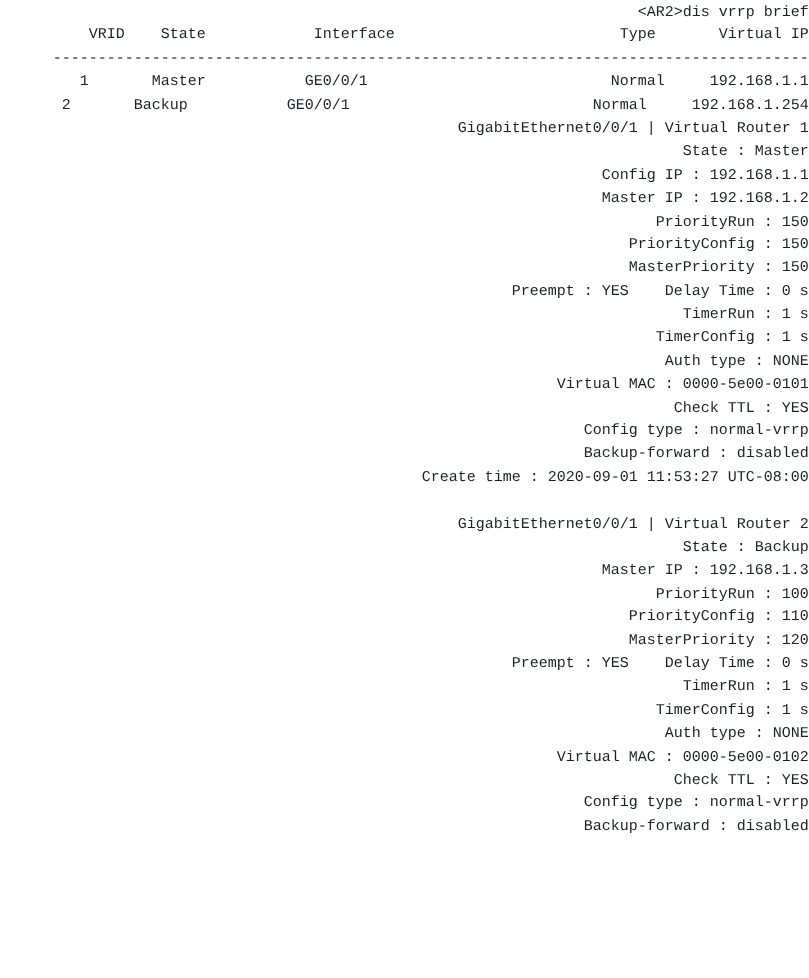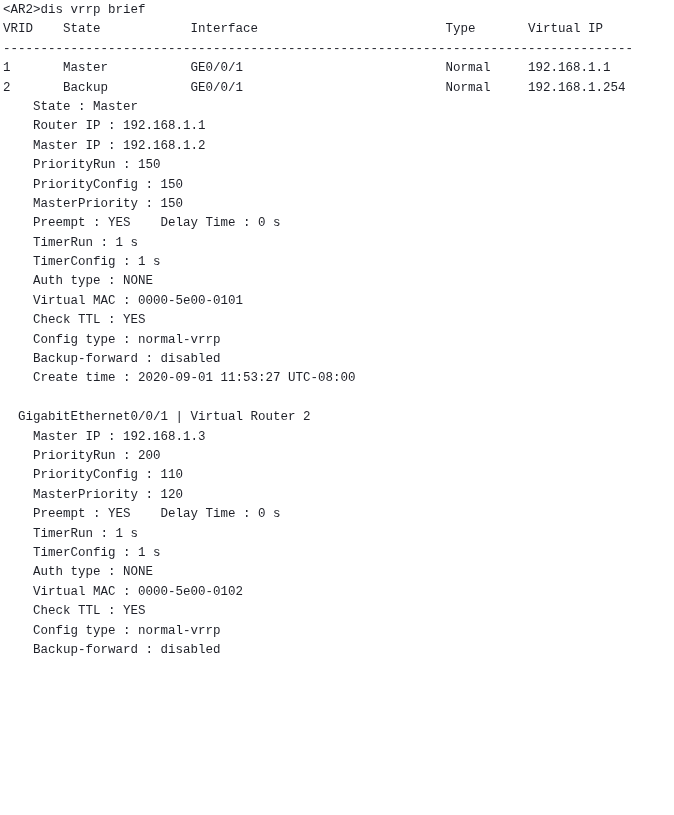--- a/index.html
+++ b/index.html
@@ -20,50 +20,53 @@
     font-family: "Liberation Mono", "DejaVu Sans Mono", monospace;
     font-size: 12.5px;
     line-height: 19.4px;
     font-weight: normal;
     color: #1e2028;
     background: #ffffff;
   }
   .line {
     white-space: pre;
     height: 19.4px;
+    text-align: right;
   }
 </style>
 </head>
 <body>
 
 <div class="terminal">
     <div class="line">&lt;AR2&gt;dis vrrp brief</div>
     <div class="line">VRID    State            Interface                         Type       Virtual IP</div>
     <div class="line">------------------------------------------------------------------------------------</div>
     <div class="line">1       Master           GE0/0/1                           Normal     192.168.1.1</div>
     <div class="line">2       Backup           GE0/0/1                           Normal     192.168.1.254</div>
+    <div class="line">  GigabitEthernet0/0/1 | Virtual Router 1</div>
     <div class="line">    State : Master</div>
-    <div class="line">    Router IP : 192.168.1.1</div>
+    <div class="line">    Config IP : 192.168.1.1</div>
     <div class="line">    Master IP : 192.168.1.2</div>
     <div class="line">    PriorityRun : 150</div>
     <div class="line">    PriorityConfig : 150</div>
     <div class="line">    MasterPriority : 150</div>
     <div class="line">    Preempt : YES    Delay Time : 0 s</div>
     <div class="line">    TimerRun : 1 s</div>
     <div class="line">    TimerConfig : 1 s</div>
     <div class="line">    Auth type : NONE</div>
     <div class="line">    Virtual MAC : 0000-5e00-0101</div>
     <div class="line">    Check TTL : YES</div>
     <div class="line">    Config type : normal-vrrp</div>
     <div class="line">    Backup-forward : disabled</div>
     <div class="line">    Create time : 2020-09-01 11:53:27 UTC-08:00</div>
     <div class="line">&nbsp;</div>
     <div class="line">  GigabitEthernet0/0/1 | Virtual Router 2</div>
+    <div class="line">    State : Backup</div>
     <div class="line">    Master IP : 192.168.1.3</div>
-    <div class="line">    PriorityRun : 200</div>
+    <div class="line">    PriorityRun : 100</div>
     <div class="line">    PriorityConfig : 110</div>
     <div class="line">    MasterPriority : 120</div>
     <div class="line">    Preempt : YES    Delay Time : 0 s</div>
     <div class="line">    TimerRun : 1 s</div>
     <div class="line">    TimerConfig : 1 s</div>
     <div class="line">    Auth type : NONE</div>
     <div class="line">    Virtual MAC : 0000-5e00-0102</div>
     <div class="line">    Check TTL : YES</div>
     <div class="line">    Config type : normal-vrrp</div>
     <div class="line">    Backup-forward : disabled</div>

